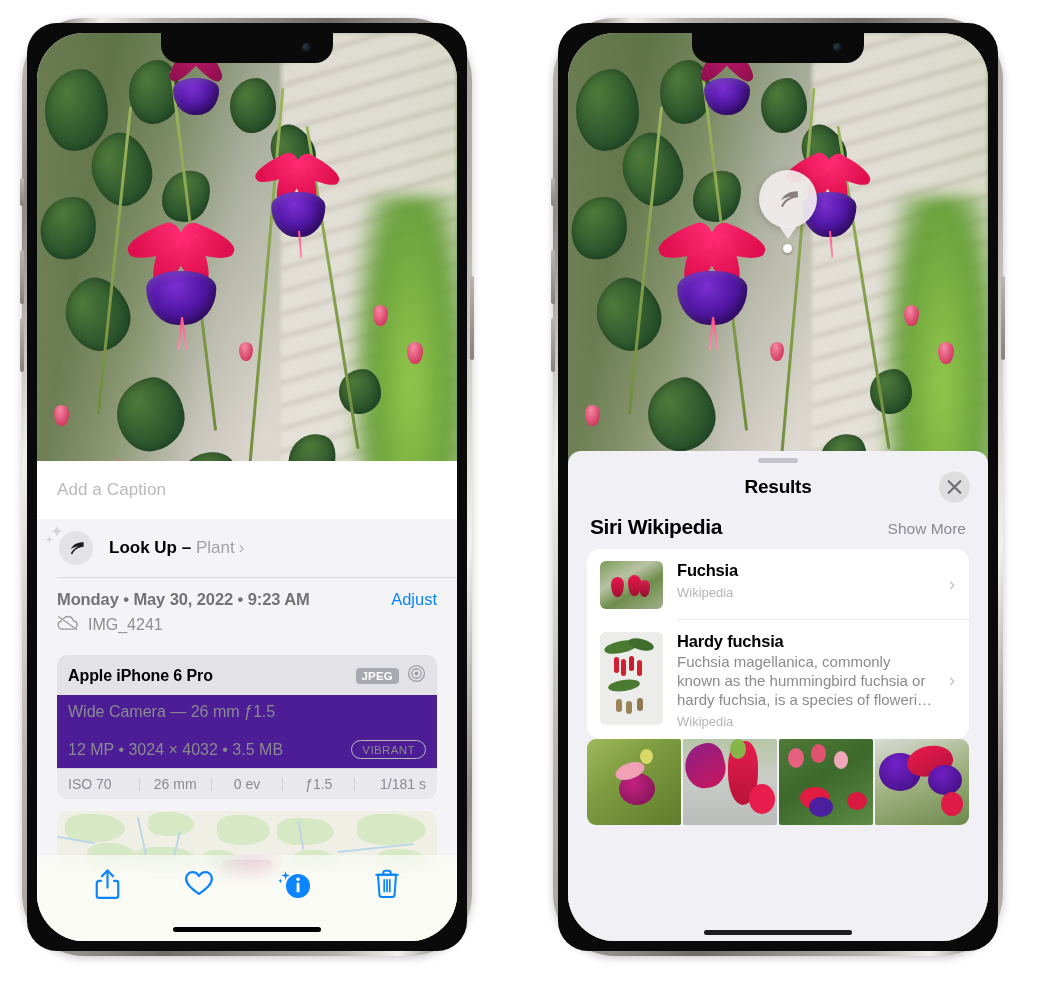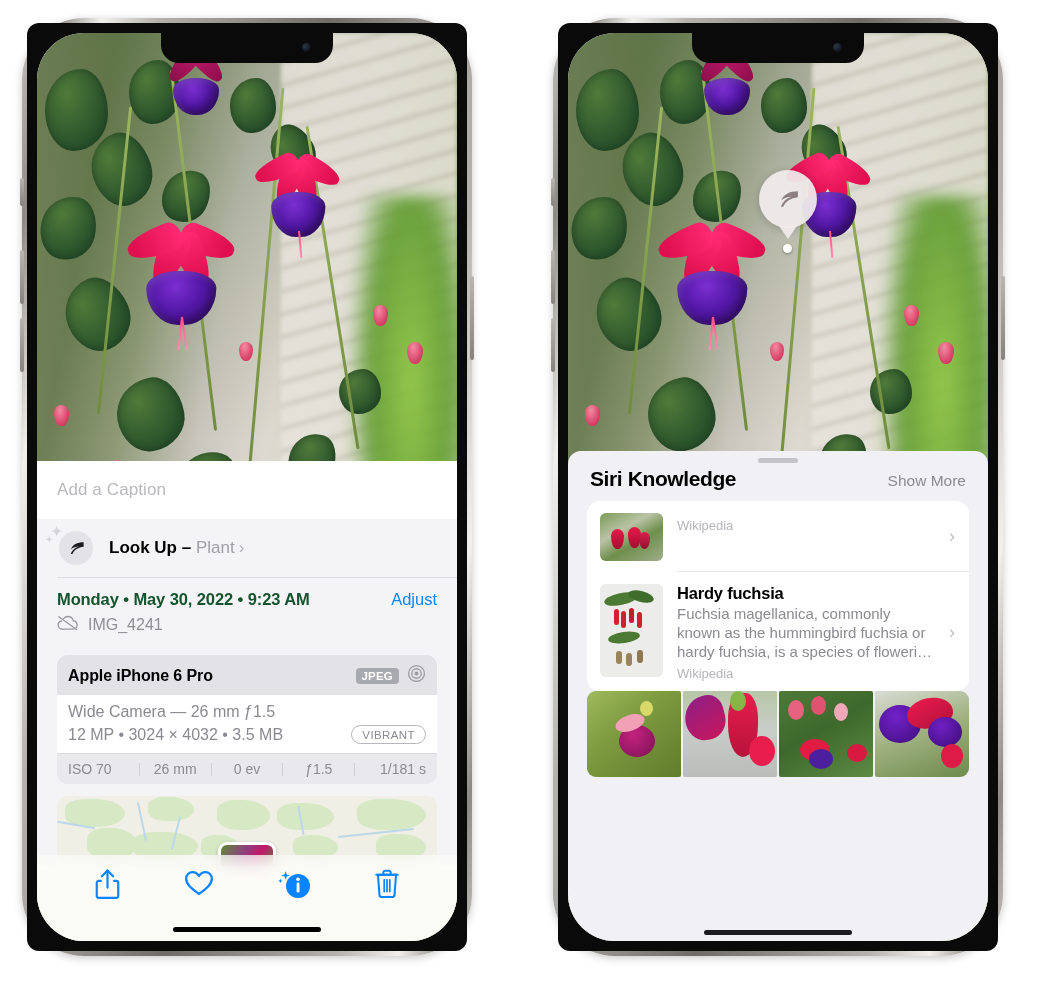--- a/index.html
+++ b/index.html
@@ -14,21 +14,21 @@
   
   .phone {
     position: absolute;
     border-radius: 62px;
     background: linear-gradient(100deg,#c9c6c1 0%,#8d8a85 6%,#f2f0ec 13%,#b5b2ad 22%,#6f6c68 50%,#b5b2ad 78%,#f2f0ec 88%,#8d8a85 95%,#c9c6c1 100%);
     padding: 5px;
     box-shadow: 0 2px 8px rgba(0,0,0,.22);
   }
   .phone-inner {
     width: 100%; height: 100%;
-    border-radius: 12px;
+    border-radius: 30px;
     background: #0a0a0a;
     padding: 10px;
     position: relative;
   }
   .screen {
     width: 100%; height: 100%;
     border-radius: 47px;
     overflow: hidden;
     position: relative;
     background: #fff;
@@ -136,41 +136,41 @@
   .sparkle { position:absolute; color:#d6d6da; font-size:13px; line-height:1; }
   .sp1 { top:-7px; left:-9px; font-size:16px; }
   .sp2 { top:4px; left:-14px; font-size:10px; }
   .lookup-text { font-size:17px; color:#000; font-weight:700; }
   .lookup-text .sub { color:#a0a0a6; font-weight:400; }
   .lookup-chev { color:#b0b0b6; font-size:17px; margin-left:4px; font-weight:400; }
   .hairline { height:1px; background:#dcdce0; margin-left:20px; }
 
   .date-block { background:#f4f4f7; padding:12px 20px 10px 20px; }
   .date-row { display:flex; align-items:baseline; justify-content:space-between; }
-  .date-text { font-size:16.5px; font-weight:700; color:#14532d; letter-spacing:-.1px; }
+  .date-text { font-size:16.5px; font-weight:700; color:#737373; letter-spacing:-.1px; }
   .adjust { font-size:16.5px; color:#0a84ff; }
   .file-row { display:flex; align-items:center; gap:9px; margin-top:6px; }
   .file-name { font-size:16px; color:#8e8e93; }
 
   .cam-card {
     margin:10px 20px 0 20px; border-radius:11px; overflow:hidden; background:#eaeaee;
   }
   .cam-head {
     display:flex; align-items:center; justify-content:space-between;
     padding:9px 11px 8px 11px; background:#e2e2e7;
   }
   .cam-model { font-size:16px; font-weight:700; color:#000; letter-spacing:-.1px; }
   .cam-head-right { display:flex; align-items:center; gap:8px; }
   .jpeg-badge {
     background:#a9a9b0; color:#fff; font-size:11.5px; font-weight:700;
     padding:2px 6px; border-radius:4px; letter-spacing:.2px;
   }
-  .cam-body { padding:8px 11px 9px 11px; background:#ffffff; }
+  .cam-body { padding:8px 11px 9px 11px; background:#4c1d95; }
   .cam-line1 { font-size:16px; color:#8a8a90; }
-  .cam-line2row { display:flex; align-items:center; justify-content:space-between; margin-top:4px; }
+  .cam-line2row { display:flex; align-items:center; justify-content:space-between; margin-top:19px; }
   .cam-line2 { font-size:16px; color:#8a8a90; }
   .vibrant {
     border:1px solid #b6b6bc; color:#8a8a90; font-size:11.5px;
     padding:2.5px 10px; border-radius:10px; letter-spacing:.4px;
   }
   .exif-row {
     display:flex; align-items:center; background:#e8e8ed;
     border-top:1px solid #dadade; padding:7px 11px;
     font-size:14px; color:#8a8a90;
   }
@@ -593,35 +593,44 @@
         <div class="vl-badge" style="left:191px; top:137px;">
           <svg width="25" height="25" viewBox="0 0 24 24" aria-hidden="true">
             <path d="M21 4c-8 0-14 3.2-16 9 2.6-2.4 6.4-3.6 10-3.6-3.4 1-6.6 3-8.6 6.1-.7 1.1-1.2 2.3-1.6 3.5h2.2C8.5 13.9 14.6 10.6 21 9.8 21 8 21 5.6 21 4z" fill="#8b7f81"></path>
           </svg>
           <div class="vl-tail"></div>
         </div>
         <div class="vl-dot" style="left:215px; top:211px;"></div>
 
         <div class="sheet-right">
           <div class="grabber"></div>
+          <div class="res-head">
+            <div class="res-title">Results</div>
+            <div class="close-btn">
+              <svg width="15" height="15" viewBox="0 0 14 14" aria-hidden="true">
+                <path d="M1.6 1.6 L12.4 12.4 M12.4 1.6 L1.6 12.4" stroke="#6d6d72" stroke-width="2" stroke-linecap="round"></path>
+              </svg>
+            </div>
+          </div>
 
           <div class="sec-head">
-            <div class="sec-title">Siri Knowledge</div>
+            <div class="sec-title">Siri Wikipedia</div>
             <div class="show-more">Show More</div>
           </div>
 
           <div class="know-card">
             <div class="know-item">
               <div class="know-thumb thumb-a">
                 <div style="position:absolute;inset:0;background:linear-gradient(150deg,#7d9b59 0%,#b9c3a5 35%,#6f8e4c 60%,#9fae89 100%);"></div>
                 <div style="position:absolute;left:18%;top:34%;width:13px;height:20px;border-radius:50% 50% 45% 45%/35% 35% 65% 65%;background:linear-gradient(180deg,#e8194a,#a30f32);"></div>
                 <div style="position:absolute;left:44%;top:30%;width:13px;height:21px;border-radius:50% 50% 45% 45%/35% 35% 65% 65%;background:linear-gradient(180deg,#e8194a,#a30f32);"></div>
                 <div style="position:absolute;left:62%;top:40%;width:11px;height:17px;border-radius:50% 50% 45% 45%/35% 35% 65% 65%;background:linear-gradient(180deg,#d8204c,#93102f);"></div>
               </div>
               <div class="know-body">
+                <div class="know-title">Fuchsia</div>
                 <div class="know-src">Wikipedia</div>
               </div>
               <div class="know-chev">›</div>
             </div>
 
             <div class="know-div"></div>
 
             <div class="know-item">
               <div class="know-thumb thumb-b">
                 <div style="position:absolute;inset:0;background:#ececea;"></div>

